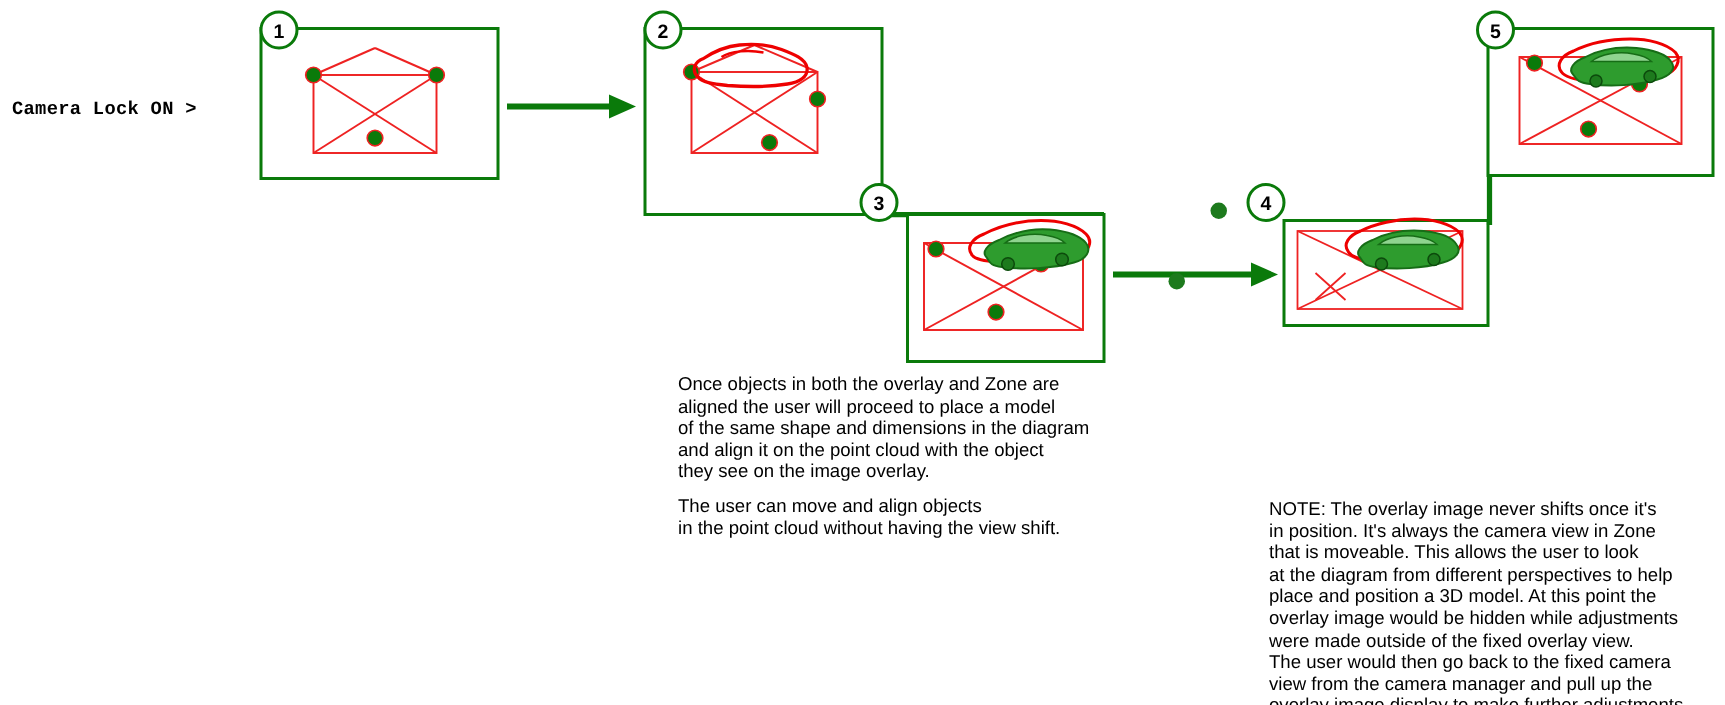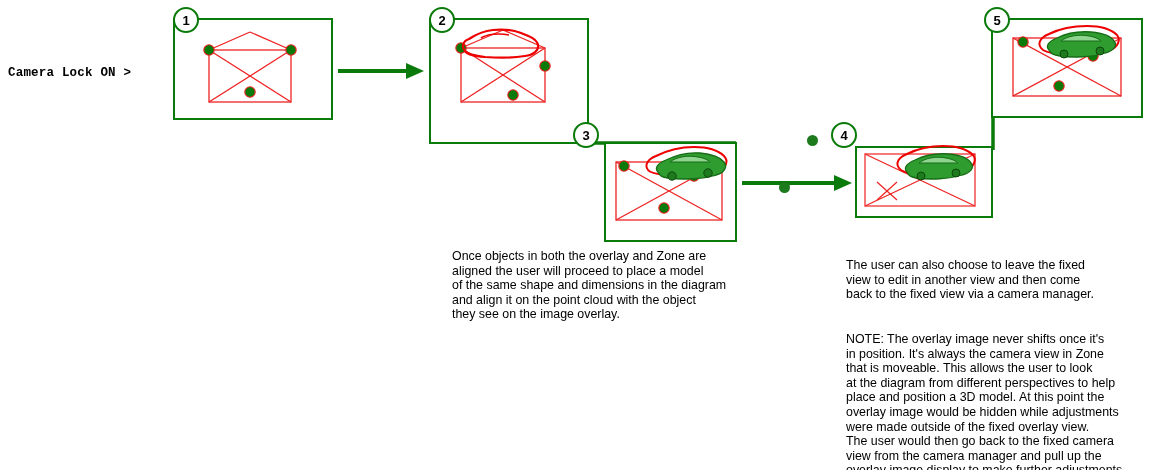--- a/index.html
+++ b/index.html
@@ -261,24 +261,23 @@
     <span>5</span>
   </div>
 
 
   <div class="caption" style="left:452px; top:249px; width:310px;">Once objects in both the overlay and Zone are
 aligned the user will proceed to place a model
 of the same shape and dimensions in the diagram
 and align it on the point cloud with the object
 they see on the image overlay.</div>
 
-
-  <div class="caption" style="left:846px; top:258px; width:300px;">The user can also choose to leave the fixed
-view to edit in another view and then come
-back to the fixed view via a camera manager.</div>
+  <div class="caption" style="left:452px; top:330px; width:310px;">The user can move and align objects
+in the point cloud without having the view shift.</div>
+
 
   <div class="caption" style="left:846px; top:315px; width:300px;margin-top:17px;">NOTE: The overlay image never shifts once it's
 in position. It's always the camera view in Zone
 that is moveable. This allows the user to look
 at the diagram from different perspectives to help
 place and position a 3D model. At this point the
 overlay image would be hidden while adjustments
 were made outside of the fixed overlay view.
 The user would then go back to the fixed camera
 view from the camera manager and pull up the

